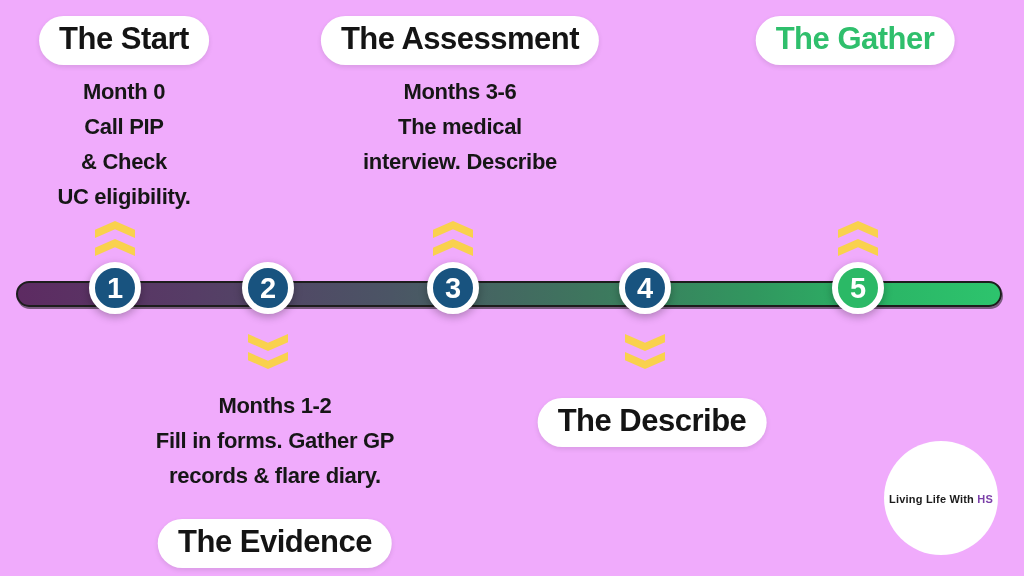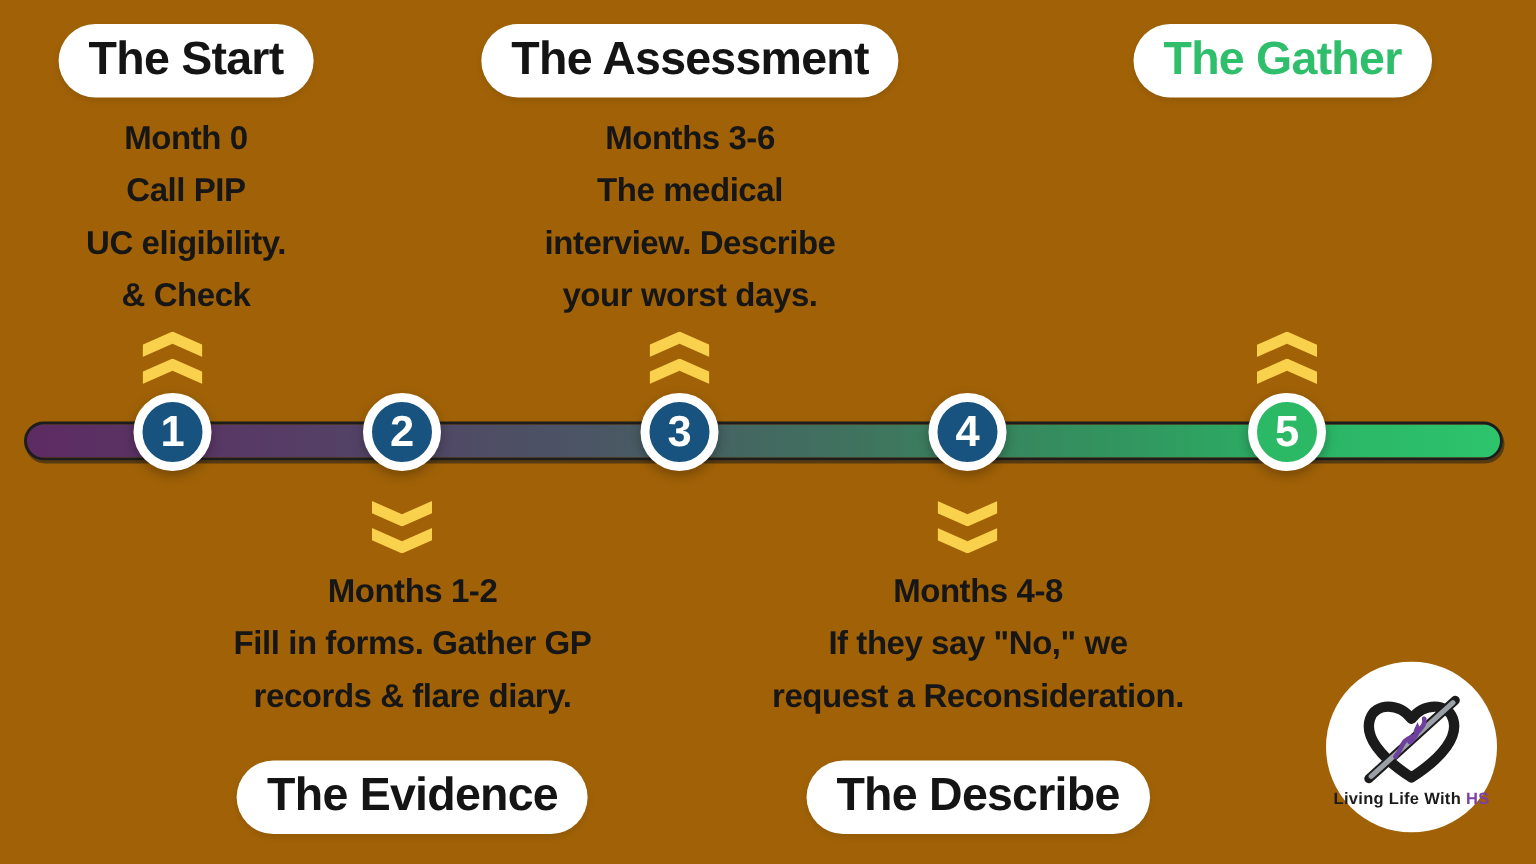--- a/index.html
+++ b/index.html
@@ -1,32 +1,32 @@
 <!DOCTYPE html>
 <html><head>
 <meta charset="utf-8">
 <style>
   * { margin:0; padding:0; box-sizing:border-box; }
   html,body { width:1024px; height:576px; }
   body { font-family:"Liberation Sans","DejaVu Sans",sans-serif; }
   .canvas {
     position:relative; width:1024px; height:576px;
-    background:#a16207; overflow:hidden;
+    background:#f0abfc; overflow:hidden;
   }
 
   
   .stage-col { position:absolute; transform:translateX(-50%); text-align:center; white-space:nowrap; }
   .pill {
     display:inline-block; background:#ffffff; border-radius:26px;
     padding:5px 20px 8px; font-size:31px; font-weight:800; color:#141414;
     letter-spacing:-0.5px; box-shadow:0 2px 5px rgba(0,0,0,0.10);
   }
   .pill.green { color:#2fbf6c; }
   .detail-lines { margin-top:9px; font-size:22px; font-weight:800; color:#161616; line-height:35px; letter-spacing:-0.3px; }
-  .bottom-col .detail-lines { margin-top:4px; }
+  .bottom-col .detail-lines { margin-top:16px; }
   .bottom-col .pill { margin-top:26px; }
 
   
   .chev { position:absolute; width:40px; transform:translateX(-50%); display:flex; flex-direction:column; gap:1px; }
   .chev i { display:block; height:17px; background:#f9d14d; }
   .chev.up i   { clip-path:polygon(50% 0%,100% 52%,100% 100%,50% 48%,0% 100%,0% 52%); }
   .chev.down i { clip-path:polygon(50% 100%,100% 48%,100% 0%,50% 52%,0% 0%,0% 48%); }
 
   
   .bar {
@@ -42,48 +42,47 @@
     display:flex; align-items:center; justify-content:center;
     font-size:29px; font-weight:800;
     box-shadow:0 3px 8px rgba(0,0,0,0.28);
   }
   .node.green { background:#2bb966; }
 
   
   .badge {
     position:absolute; left:884px; top:441px; width:114px; height:114px;
     background:#ffffff; border:5px dotted #ffffff; border-radius:50%;
-    display:flex; flex-direction:column; align-items:center; justify-content:center;
+    display:flex; flex-direction:row; align-items:center; justify-content:center;
   }
   .badge svg { display:block; margin-top:2px; }
   .badge-text { font-size:11px; font-weight:700; color:#1b1b1b; letter-spacing:0.2px; margin-top:1px; white-space:nowrap; }
   .badge-text .hs { color:#7a3fa8; }
 </style>
 </head>
 <body>
 
 <div class="canvas">
 
   <div class="stage-col" style="left:124px; top:16px;">
     <span class="pill">The Start</span>
     <div class="detail-lines">
       <div>Month 0</div>
       <div>Call PIP</div>
+      <div>&amp; Check</div>
       <div>UC eligibility.</div>
-      <div>&amp; Check</div>
     </div>
   </div>
 
   <div class="stage-col" style="left:460px; top:16px;">
     <span class="pill">The Assessment</span>
     <div class="detail-lines">
       <div>Months 3-6</div>
       <div>The medical</div>
       <div>interview. Describe</div>
-      <div>your worst days.</div>
     </div>
   </div>
 
   <div class="stage-col" style="left:855px; top:16px;">
     <span class="pill green">The Gather</span>
   </div>
 
   <div class="chev up" style="left:115px; top:221px;">
       <i></i>
       <i></i>
@@ -117,25 +116,20 @@
   <div class="stage-col bottom-col" style="left:275px; top:372px;">
     <div class="detail-lines">
       <div>Months 1-2</div>
       <div>Fill in forms. Gather GP</div>
       <div>records &amp; flare diary.</div>
     </div>
     <span class="pill">The Evidence</span>
   </div>
 
   <div class="stage-col bottom-col" style="left:652px; top:372px;">
-    <div class="detail-lines">
-      <div>Months 4-8</div>
-      <div>If they say "No," we</div>
-      <div>request a Reconsideration.</div>
-    </div>
     <span class="pill">The Describe</span>
   </div>
 
   <div class="badge">
     <svg width="78" height="66" viewBox="0 0 100 86">
       <path d="M50 76 C 22 58, 9 40, 14 25 C 19 11, 39 11, 50 25 C 61 11, 81 11, 86 25 C 91 40, 78 58, 50 76 Z" fill="none" stroke="#1b1b1b" stroke-width="9" stroke-linejoin="round"></path>
       <line x1="13" y1="77" x2="88" y2="9" stroke="#1b1b1b" stroke-width="8" stroke-linecap="round"></line>
       <line x1="15" y1="75" x2="86" y2="11" stroke="#9aa0a6" stroke-width="4.5" stroke-linecap="round"></line>
       <path d="M36 58 C 44 48, 40 45, 50 41 C 44 52, 57 39, 55 33 C 50 43, 63 31, 61 25" fill="none" stroke="#6d3f9e" stroke-width="4" stroke-linecap="round"></path>
     </svg>

